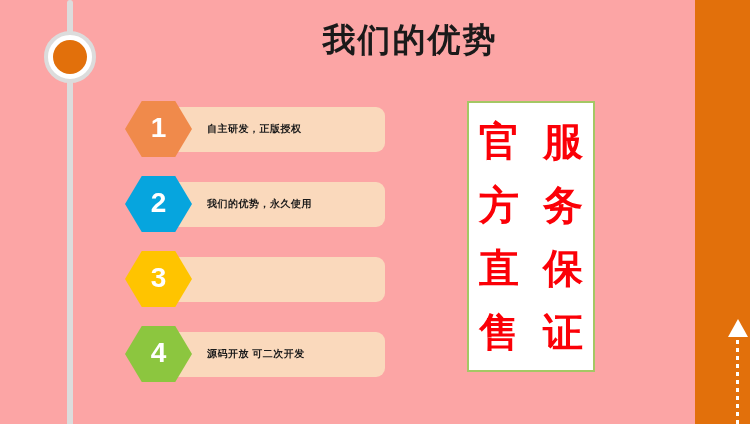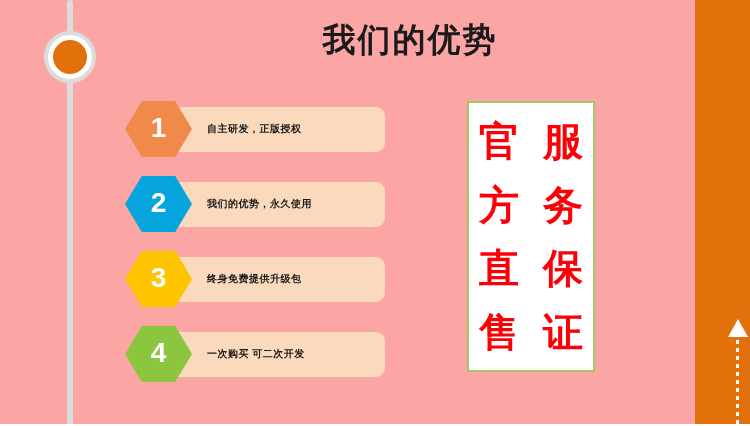--- a/index.html
+++ b/index.html
@@ -217,29 +217,28 @@
         <span class="feature-num">2</span>
       </div>
       <div class="feature-text">我们的优势，永久使用</div>
     </div>
 
     <div class="feature-row r2">
       <div class="feature-bar"></div>
       <div class="feature-hex" style="background:#ffc400;">
         <span class="feature-num">3</span>
       </div>
-      <div class="feature-text">终身免费提供升级包</div>
     </div>
 
     <div class="feature-row r3">
       <div class="feature-bar"></div>
       <div class="feature-hex" style="background:#8cc63f;">
         <span class="feature-num">4</span>
       </div>
-      <div class="feature-text">一次购买 可二次开发</div>
+      <div class="feature-text">源码开放 可二次开发</div>
     </div>
 
   </div>
 
   <div class="slogan-box">
     <div class="slogan-line">
       <span class="slogan-char">官</span>
       <span class="slogan-char">服</span>
     </div>
     <div class="slogan-line">

